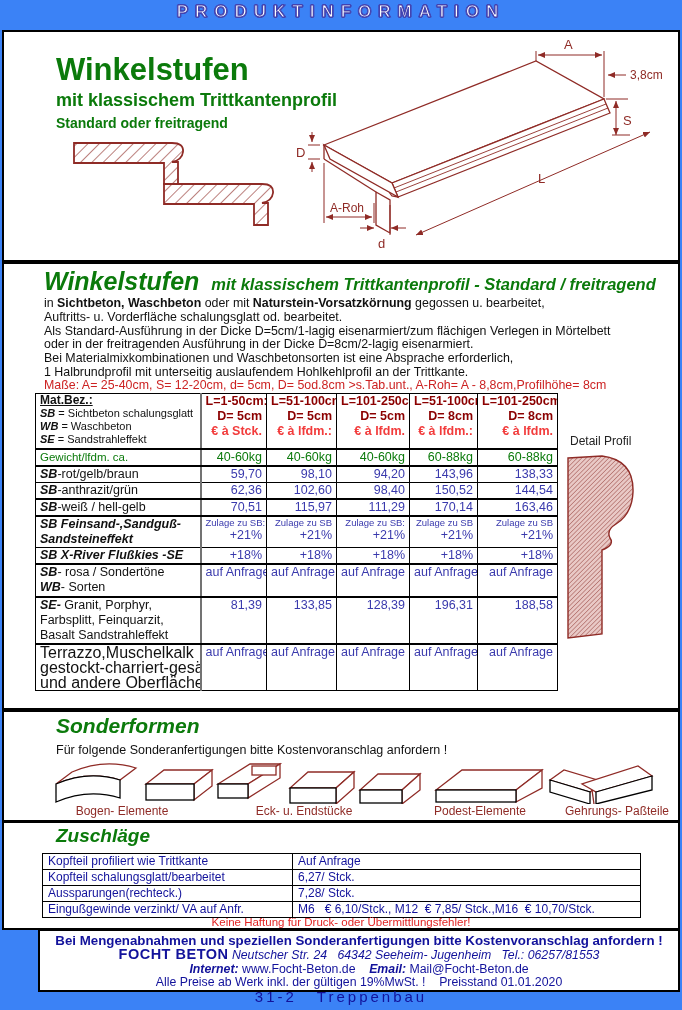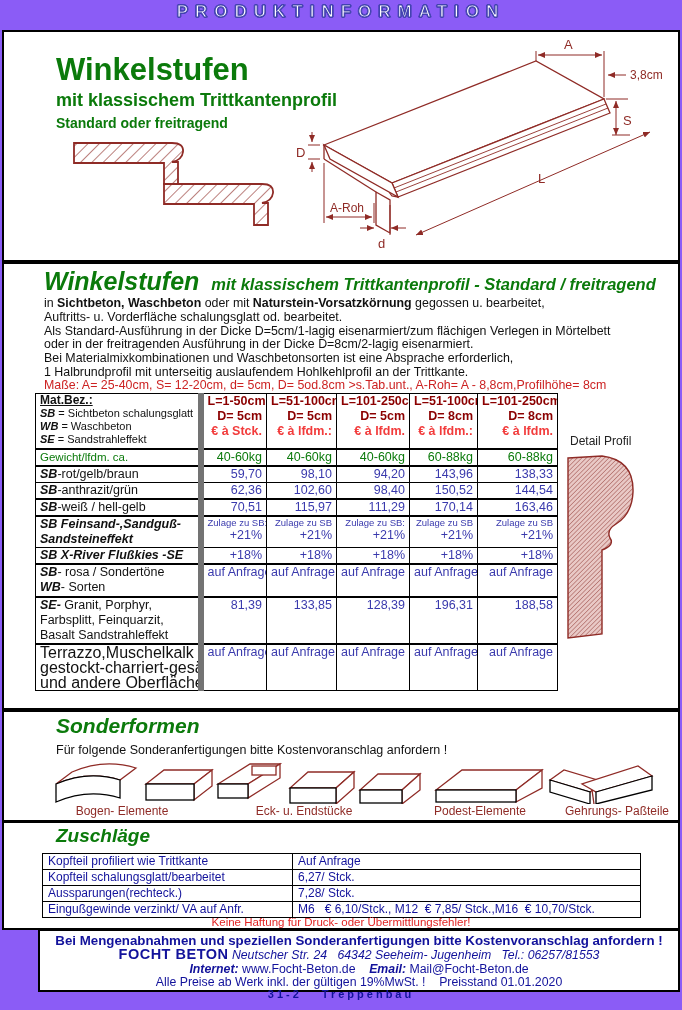--- a/index.html
+++ b/index.html
@@ -1,16 +1,16 @@
 <!DOCTYPE html>
 <html><head>
 <meta charset="utf-8">
 <style>
   html,body{margin:0;padding:0;background:#fff;}
-  .page{position:relative;width:682px;height:1010px;background:#8b5cf6;overflow:hidden;
+  .page{position:relative;width:682px;height:1010px;background:#3b82f6;overflow:hidden;
         font-family:"Liberation Sans", sans-serif;color:#111;}
   .box{position:absolute;left:2px;right:2px;border:2px solid #000;background:#fff;}
   
   .kicker{position:absolute;top:2px;left:0;width:100%;text-align:center;
           font-size:17px;font-weight:bold;letter-spacing:7px;color:#fff;
           -webkit-text-stroke:1.2px #4343b0;
           text-shadow:1px 0 #4343b0,-1px 0 #4343b0,0 1px #4343b0,0 -1px #4343b0;}
   
   .t1{position:absolute;left:52px;top:20px;font-size:31px;font-weight:bold;color:#0b7a0b;}
   .t2{position:absolute;left:52px;top:58px;font-size:18px;font-weight:bold;color:#0b7a0b;}
@@ -19,21 +19,21 @@
   
   .h2line{position:absolute;left:40px;top:3px;white-space:nowrap;color:#0b7a0b;font-style:italic;font-weight:bold;}
   .h2line .big{font-size:25px;}
   .h2line .rest{font-size:16.5px;margin-left:12px;}
   .para{position:absolute;left:40px;top:33px;font-size:12.4px;line-height:13.8px;color:#111;white-space:nowrap;}
   .masse{position:absolute;left:40px;top:114px;font-size:12.4px;color:#cc2222;white-space:nowrap;}
   .pt{position:absolute;left:31px;top:129px;border-collapse:collapse;table-layout:fixed;
       width:522px;background:#fff;}
   .pt td{border:1px solid #000;padding:0 4px;vertical-align:top;font-size:12.5px;line-height:15px;
          overflow:hidden;white-space:nowrap;}
-  .pt td.lab{border-right:6px solid #737373;}
+  .pt td.lab{border-right:2px solid #737373;}
   .pt tr.hdr td{border-bottom:2px solid #000;}
   .pt tr.thb td{border-bottom:2px solid #000;}
   .pt .v{text-align:right;color:#3a3aad;}
   .pt .leg{font-size:11px;line-height:13px;}
   .legtitle{font-weight:bold;text-decoration:underline;font-size:12px;}
   .ab{font-weight:bold;font-style:italic;}
   .colh{text-align:right;font-weight:bold;color:#8b0000;font-size:11.5px;line-height:13.5px;}
   .colh .unit{color:#f23b3b;}
   .grn{color:#0b7a0b !important;}
   .zn{font-size:9.5px;line-height:11px;}
@@ -50,21 +50,21 @@
          white-space:pre;overflow:hidden;}
   .disc{position:absolute;left:0;width:100%;top:93px;text-align:center;font-size:11.5px;color:#e22424;}
   
   .fbox{padding-top:3px;}
   .fl{text-align:center;color:#12129b;font-size:12.3px;line-height:13.8px;white-space:pre-wrap;}
   .fl1{font-weight:bold;font-size:13.3px;}
   .brand{font-weight:bold;font-size:14.5px;letter-spacing:.5px;}
   .addr{font-style:italic;}
   .blbl{font-weight:bold;font-style:italic;}
   .code{position:absolute;top:988px;left:0;width:100%;text-align:center;color:#12129b;
-        font-weight:bold;font-size:11px;letter-spacing:3px;}
+        font-weight:normal;font-size:15px;letter-spacing:3px;}
   .code span{margin:0 10px;}
 </style>
 </head>
 <body>
 
 <div class="page">
 
   <div class="kicker">PRODUKTINFORMATION</div>
 
   <div class="box" style="top:30px;height:228px;">

